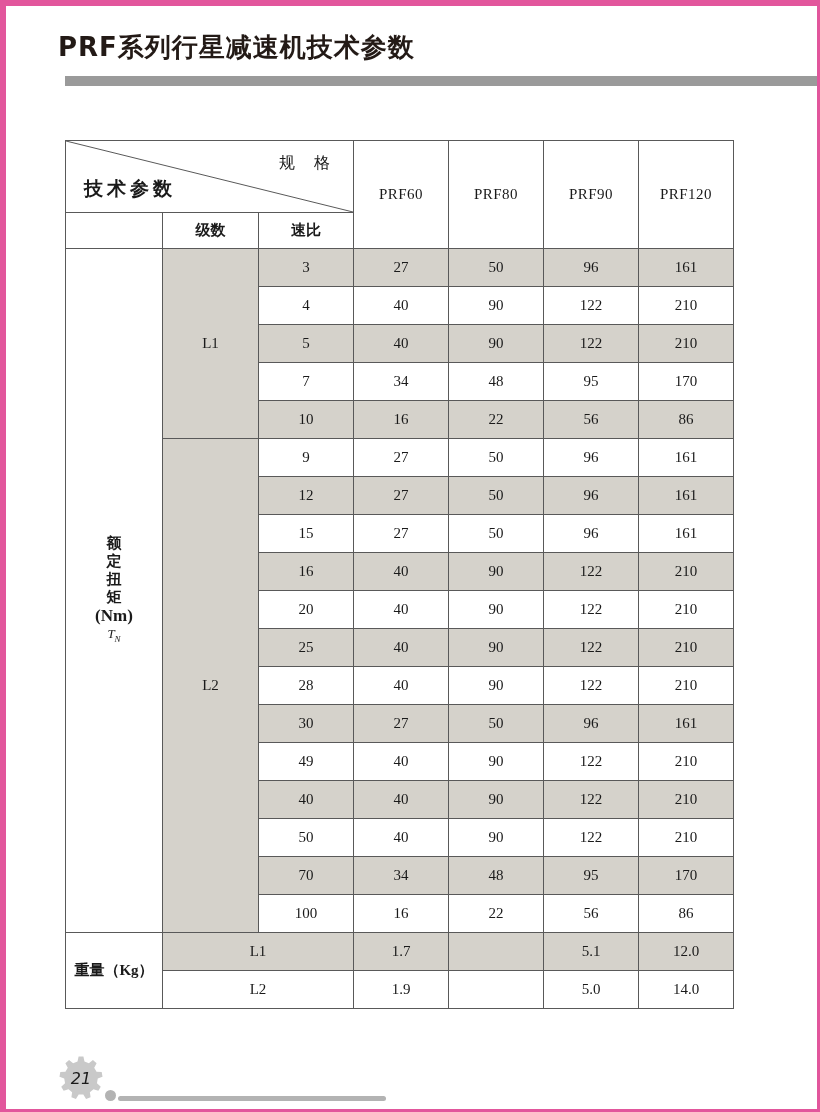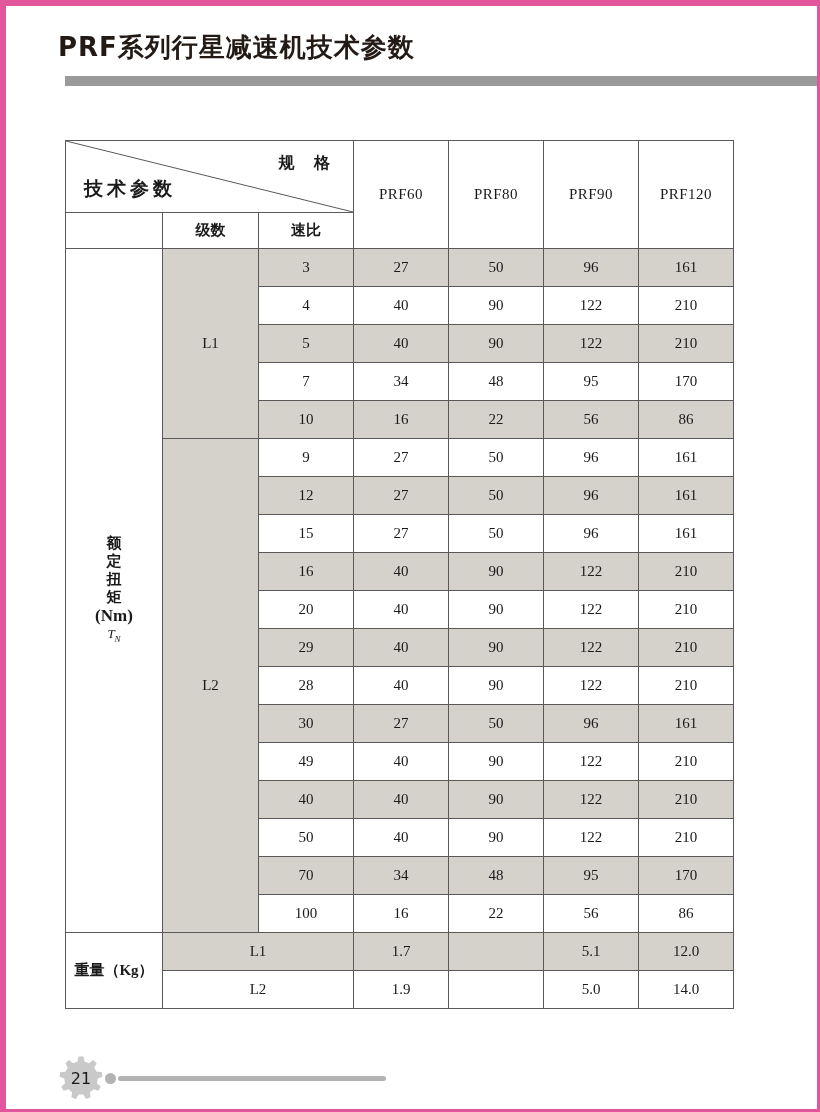--- a/index.html
+++ b/index.html
@@ -14,30 +14,30 @@
   table.spec td{border:1px solid #595959;text-align:center;vertical-align:middle;padding:0;
                 font-size:15px;font-family:"Liberation Serif",serif;overflow:hidden;}
   tr.hrow1{height:72px;} tr.hrow2{height:36px;} tr.drow{height:38px;}
   td.model{font-family:"Liberation Sans",sans-serif;font-size:15px;letter-spacing:0.5px;margin-top:28px;}
   td.cn, td.cnlabel{font-family:"DejaVu Sans",sans-serif;font-weight:bold;font-size:15px;}
   td.stage{background:#d5d2cb;font-size:15px;}
   tr.shade td.num{background:#d5d2cb;}
   td.torque-cell{background:#fff;}
   td.diag{position:relative;}
   .diag svg{position:absolute;left:0;top:0;width:100%;height:100%;}
-  .diag-top{position:absolute;top:12px;right:16px;font-weight:bold;font-size:16px;letter-spacing:7px;
+  .diag-top{position:absolute;top:12px;right:16px;font-weight:normal;font-size:16px;letter-spacing:7px;
             font-family:"DejaVu Sans",sans-serif;}
   .diag-bottom{position:absolute;bottom:10px;left:18px;font-weight:bold;font-size:19px;letter-spacing:4px;
             font-family:"DejaVu Sans",sans-serif;}
   .vlabel{display:flex;flex-direction:column;align-items:center;justify-content:center;}
   .vchar{font-family:"DejaVu Sans",sans-serif;font-weight:bold;font-size:15px;line-height:18px;}
   .unit{font-family:"Liberation Serif",serif;font-weight:bold;font-size:17px;line-height:20px;}
   .sym{font-family:"Liberation Serif",serif;font-size:13px;line-height:16px;font-style:italic;}
   .sym sub{font-size:9px;}
-  .footer{position:absolute;left:52px;top:1049px;display:flex;align-items:center;}
+  .footer{position:absolute;left:52px;top:1049px;display:flex;align-items:flex-end;font-style:italic;}
   .gear{position:relative;width:46px;height:46px;}
   .gear svg{position:absolute;inset:0;}
   .gear-num{position:absolute;inset:0;display:flex;align-items:center;justify-content:center;
             font-size:16px;color:#1a1a1a;font-family:"DejaVu Sans",sans-serif;}
   .dot{width:11px;height:11px;border-radius:50%;background:#b3b3b3;margin-left:1px;}
   .rule{width:268px;height:5px;background:#b3b3b3;border-radius:3px;margin-left:2px;}
 </style>
 </head>
 <body>
 
@@ -152,21 +152,21 @@
             <td class="num">210</td>
           </tr>
           <tr class="drow">
             <td class="num">20</td>
             <td class="num">40</td>
             <td class="num">90</td>
             <td class="num">122</td>
             <td class="num">210</td>
           </tr>
           <tr class="drow shade">
-            <td class="num">29</td>
+            <td class="num">25</td>
             <td class="num">40</td>
             <td class="num">90</td>
             <td class="num">122</td>
             <td class="num">210</td>
           </tr>
           <tr class="drow">
             <td class="num">28</td>
             <td class="num">40</td>
             <td class="num">90</td>
             <td class="num">122</td>

